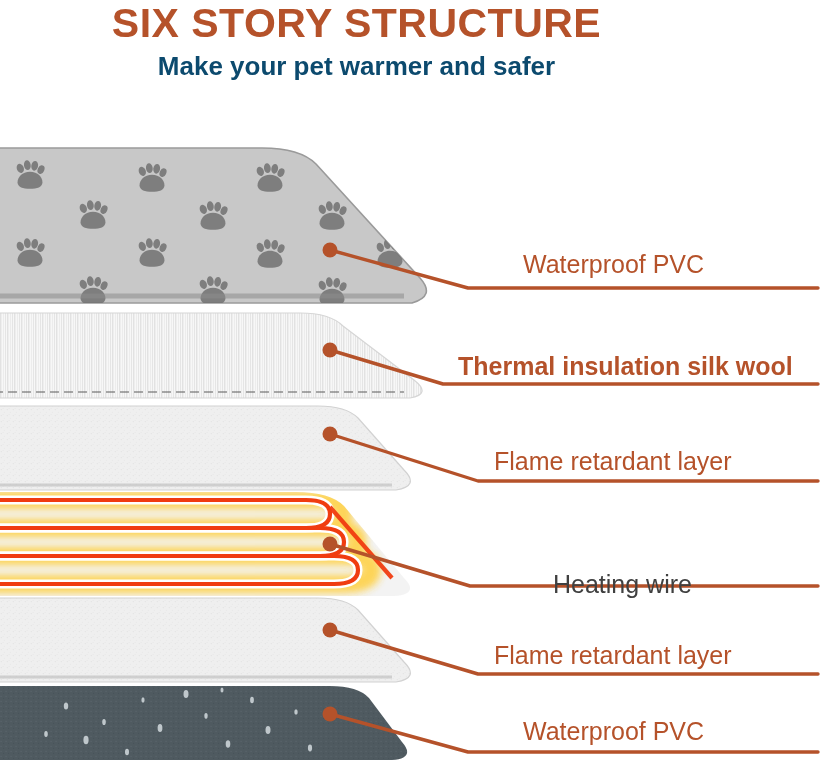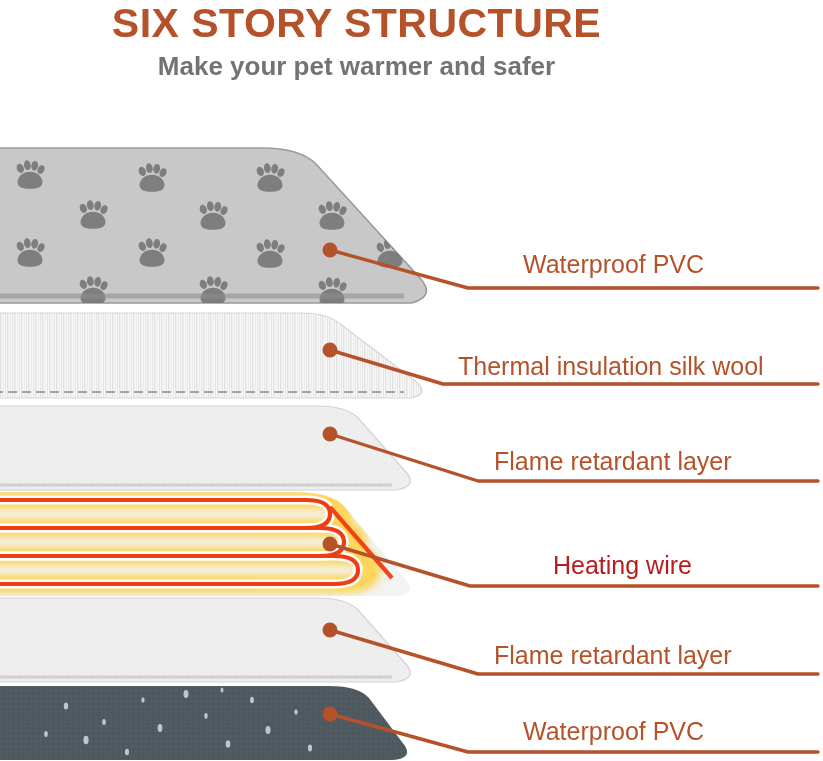--- a/index.html
+++ b/index.html
@@ -28,21 +28,21 @@
     position:absolute;font-size:25px;line-height:28px;white-space:nowrap;
   }
 </style>
 </head>
 <body style="background: rgb(255, 255, 255);">
 
 <div id="stage">
 
   <div class="hdr">
     <div class="title" style="color: rgb(181, 82, 42);">SIX STORY STRUCTURE</div>
-    <div class="subtitle" style="color: #737373;">Make your pet warmer and safer</div>
+    <div class="subtitle" style="color: #0c4a6e;">Make your pet warmer and safer</div>
   </div>
 
   <svg id="art" viewBox="0 0 823 761">
     <defs>
 
       <pattern id="pWool" width="7" height="120" patternUnits="userSpaceOnUse">
         <rect width="7" height="120" fill="#f7f7f7"></rect>
         <rect x="0" width="1.4" height="120" fill="#e2e2e2"></rect>
         <rect x="3" width="0.9" height="120" fill="#ebebeb"></rect>
         <rect x="5" width="0.7" height="120" fill="#dedede"></rect>
@@ -192,27 +192,27 @@
         <circle cx="330" cy="434" r="7.5"></circle>
         <circle cx="330" cy="544" r="7.5"></circle>
         <circle cx="330" cy="630" r="7.5"></circle>
         <circle cx="330" cy="714" r="7.5"></circle>
       </g>
   </svg>
 
   <div class="lbl" id="L0" style="left: 523px; top: 250px; color: rgb(181, 82, 42);">
     <span>Waterproof PVC</span>
   </div>
-  <div class="lbl" id="L1" style="left: 458px; top: 352px; color: rgb(181, 82, 42);">
+  <div class="lbl" id="L1" style="left: 458px; top: 352px; color: rgb(181, 82, 42); font-weight: bold;">
     <span>Thermal insulation silk wool</span>
   </div>
   <div class="lbl" id="L2" style="left: 494px; top: 447px; color: rgb(181, 82, 42);">
     <span>Flame retardant layer</span>
   </div>
-  <div class="lbl" id="L3" style="left: 553px; top: 551px; color: #b91c1c;">
+  <div class="lbl" id="L3" style="left: 553px; top: 570px; color: #404040;">
     <span>Heating wire</span>
   </div>
   <div class="lbl" id="L4" style="left: 494px; top: 641px; color: rgb(181, 82, 42);">
     <span>Flame retardant layer</span>
   </div>
   <div class="lbl" id="L5" style="left: 523px; top: 717px; color: rgb(181, 82, 42);">
     <span>Waterproof PVC</span>
   </div>
 
 </div>

